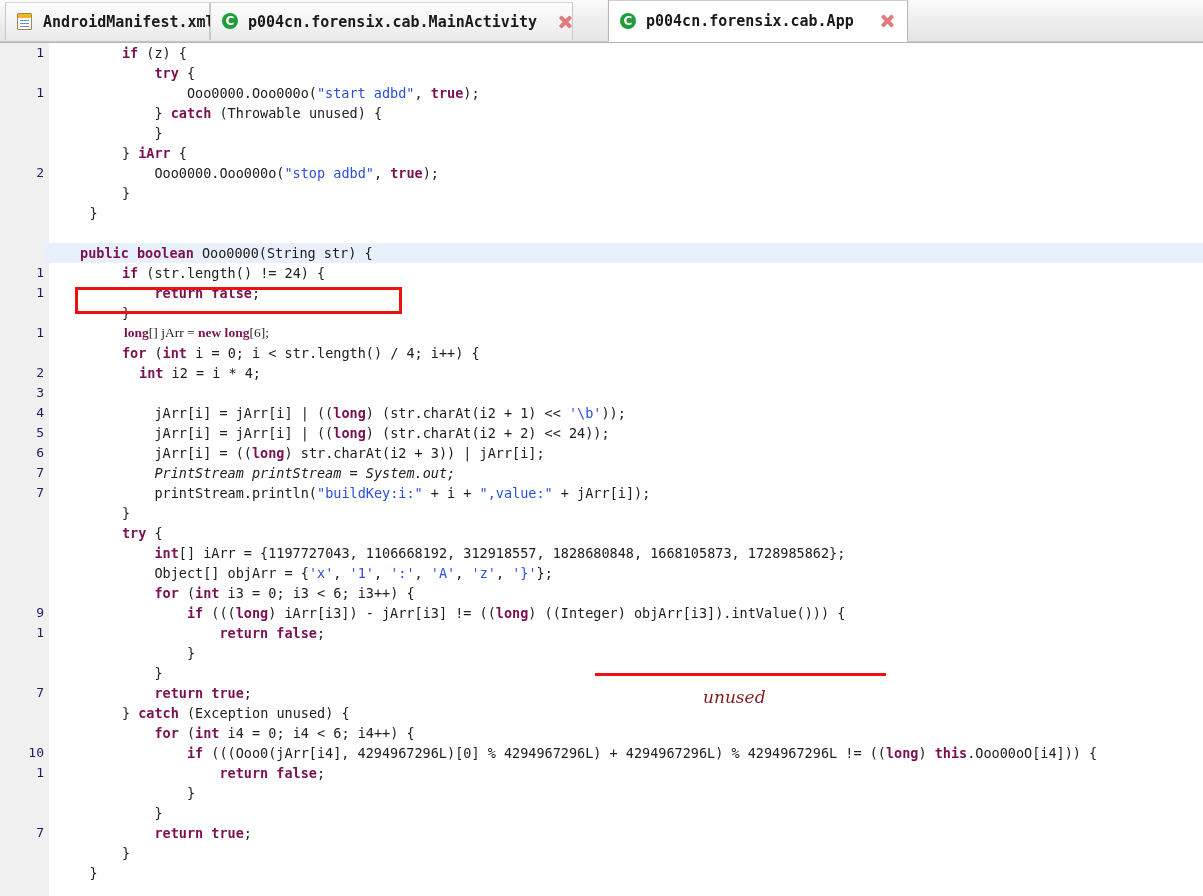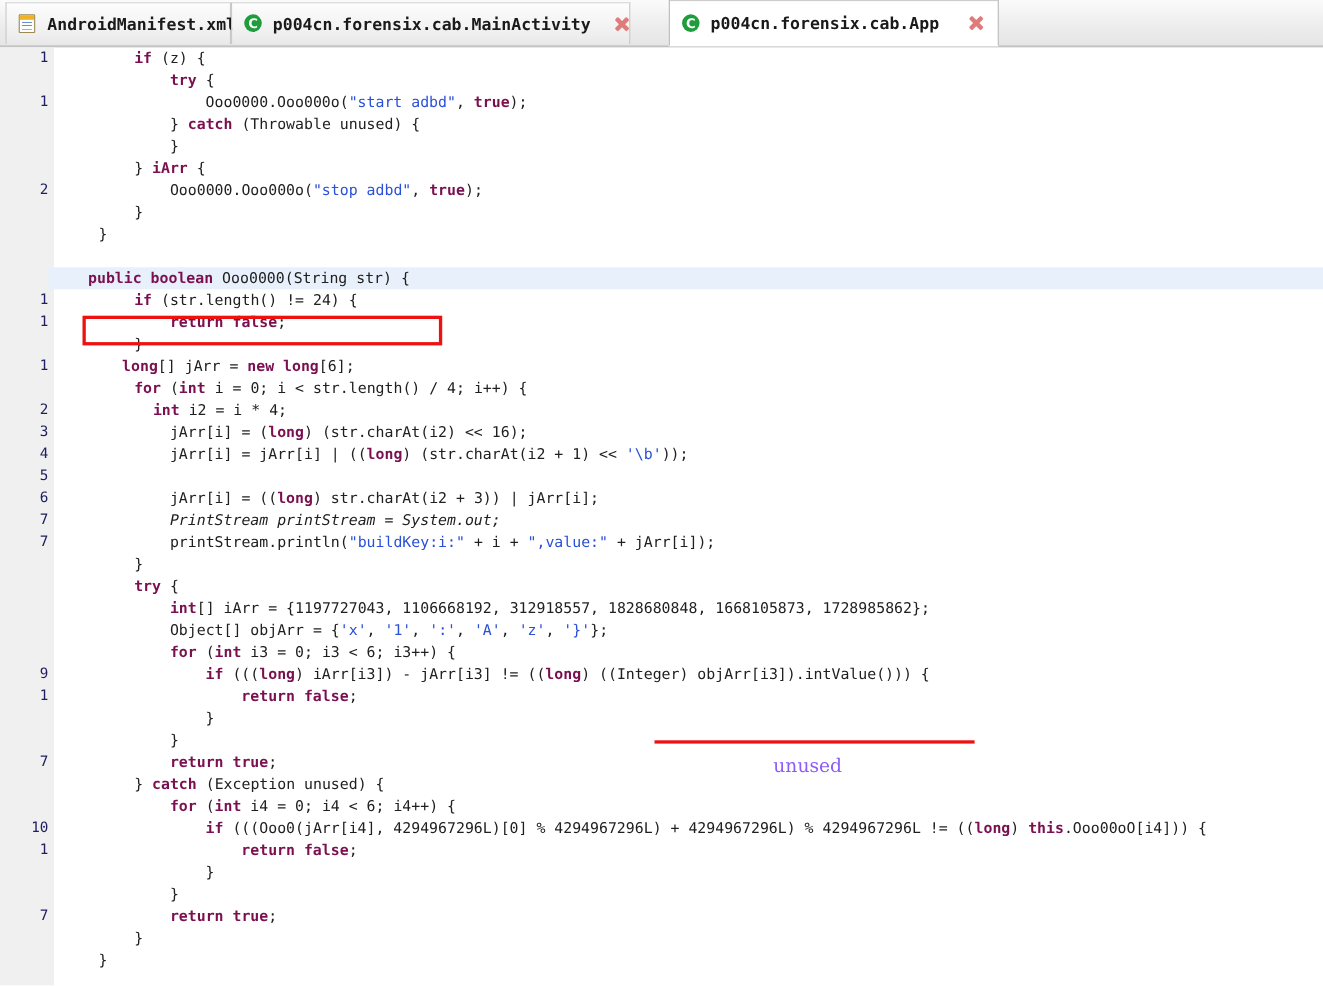--- a/index.html
+++ b/index.html
@@ -146,22 +146,23 @@
   }
   .red-underline {
     position: absolute;
     height: 3px;
     background: #ee1111;
   }
   .red-label {
     position: absolute;
     font-family: "DejaVu Serif", serif;
     font-size: 17px;
-    color: #8b5cf6;
+    color: #7f1d1d;
     white-space: nowrap;
+    font-style: italic;
   }
 </style>
 </head>
 <body>
 
 <div class="tabbar">
   <div class="tabbar-fill"></div>
   <div id="tabs-host">
       <div class="tab" style="left: 5px; width: 205px;">
         <span class="tab-ico">
@@ -200,26 +201,26 @@
       <div class="row"><span class="gnum"></span><span class="ln" style="left: 154.44px;">}</span></div>
       <div class="row"><span class="gnum"></span><span class="ln" style="left: 121.96px;">} <span class="k">iArr</span> {</span></div>
       <div class="row"><span class="gnum">2</span><span class="ln" style="left: 154.44px;">Ooo0000.Ooo000o(<span class="s">"stop adbd"</span>, <span class="k">true</span>);</span></div>
       <div class="row"><span class="gnum"></span><span class="ln" style="left: 121.96px;">}</span></div>
       <div class="row"><span class="gnum"></span><span class="ln" style="left: 89.48px;">}</span></div>
       <div class="row"><span class="gnum"></span><span class="ln" style="left: 57px;"></span></div>
       <div class="row hl"><span class="gnum"></span><span class="ln" style="left: 80px;"><span class="k">public boolean</span> Ooo0000(String str) {</span></div>
       <div class="row"><span class="gnum">1</span><span class="ln" style="left: 121.96px;"><span class="k">if</span> (str.length() != 24) {</span></div>
       <div class="row"><span class="gnum">1</span><span class="ln" style="left: 154.44px;"><span class="k">return false</span>;</span></div>
       <div class="row"><span class="gnum"></span><span class="ln" style="left: 121.96px;">}</span></div>
-      <div class="row"><span class="gnum">1</span><span class="ln" style="left: 111px;"><span class="k">long</span>[] jArr = <span class="k">new long</span>[6];</span></div>
+      <div class="row"><span class="gnum">1</span><span class="ln" style="left: 124px; font-family: Liberation Serif, serif;"><span class="k">long</span>[] jArr = <span class="k">new long</span>[6];</span></div>
       <div class="row"><span class="gnum"></span><span class="ln" style="left: 121.96px;"><span class="k">for</span> (<span class="k">int</span> i = 0; i &lt; str.length() / 4; i++) {</span></div>
       <div class="row"><span class="gnum">2</span><span class="ln" style="left: 139px;"><span class="k">int</span> i2 = i * 4;</span></div>
-      <div class="row"><span class="gnum">3</span><span class="ln" style="left: 154.44px;">jArr[i] = (<span class="k">long</span>) (str.charAt(i2) &lt;&lt; 16);</span></div>
+      <div class="row"><span class="gnum">3</span></div>
       <div class="row"><span class="gnum">4</span><span class="ln" style="left: 154.44px;">jArr[i] = jArr[i] | ((<span class="k">long</span>) (str.charAt(i2 + 1) &lt;&lt; <span class="ch">'\b'</span>));</span></div>
-      <div class="row"><span class="gnum">5</span></div>
+      <div class="row"><span class="gnum">5</span><span class="ln" style="left: 154.44px;">jArr[i] = jArr[i] | ((<span class="k">long</span>) (str.charAt(i2 + 2) &lt;&lt; 24));</span></div>
       <div class="row"><span class="gnum">6</span><span class="ln" style="left: 154.44px;">jArr[i] = ((<span class="k">long</span>) str.charAt(i2 + 3)) | jArr[i];</span></div>
       <div class="row"><span class="gnum">7</span><span class="ln" style="left: 154.44px; font-style: italic;">PrintStream printStream = System.out;</span></div>
       <div class="row"><span class="gnum">7</span><span class="ln" style="left: 154.44px;">printStream.println(<span class="s">"buildKey:i:"</span> + i + <span class="s">",value:"</span> + jArr[i]);</span></div>
       <div class="row"><span class="gnum"></span><span class="ln" style="left: 121.96px;">}</span></div>
       <div class="row"><span class="gnum"></span><span class="ln" style="left: 121.96px;"><span class="k">try</span> {</span></div>
       <div class="row"><span class="gnum"></span><span class="ln" style="left: 154.44px;"><span class="k">int</span>[] iArr = {1197727043, 1106668192, 312918557, 1828680848, 1668105873, 1728985862};</span></div>
       <div class="row"><span class="gnum"></span><span class="ln" style="left: 154.44px;">Object[] objArr = {<span class="ch">'x'</span>, <span class="ch">'1'</span>, <span class="ch">':'</span>, <span class="ch">'A'</span>, <span class="ch">'z'</span>, <span class="ch">'}'</span>};</span></div>
       <div class="row"><span class="gnum"></span><span class="ln" style="left: 154.44px;"><span class="k">for</span> (<span class="k">int</span> i3 = 0; i3 &lt; 6; i3++) {</span></div>
       <div class="row"><span class="gnum">9</span><span class="ln" style="left: 186.92px; text-align: right;"><span class="k">if</span> (((<span class="k">long</span>) iArr[i3]) - jArr[i3] != ((<span class="k">long</span>) ((Integer) objArr[i3]).intValue())) {</span></div>
       <div class="row"><span class="gnum">1</span><span class="ln" style="left: 219.4px;"><span class="k">return false</span>;</span></div>

